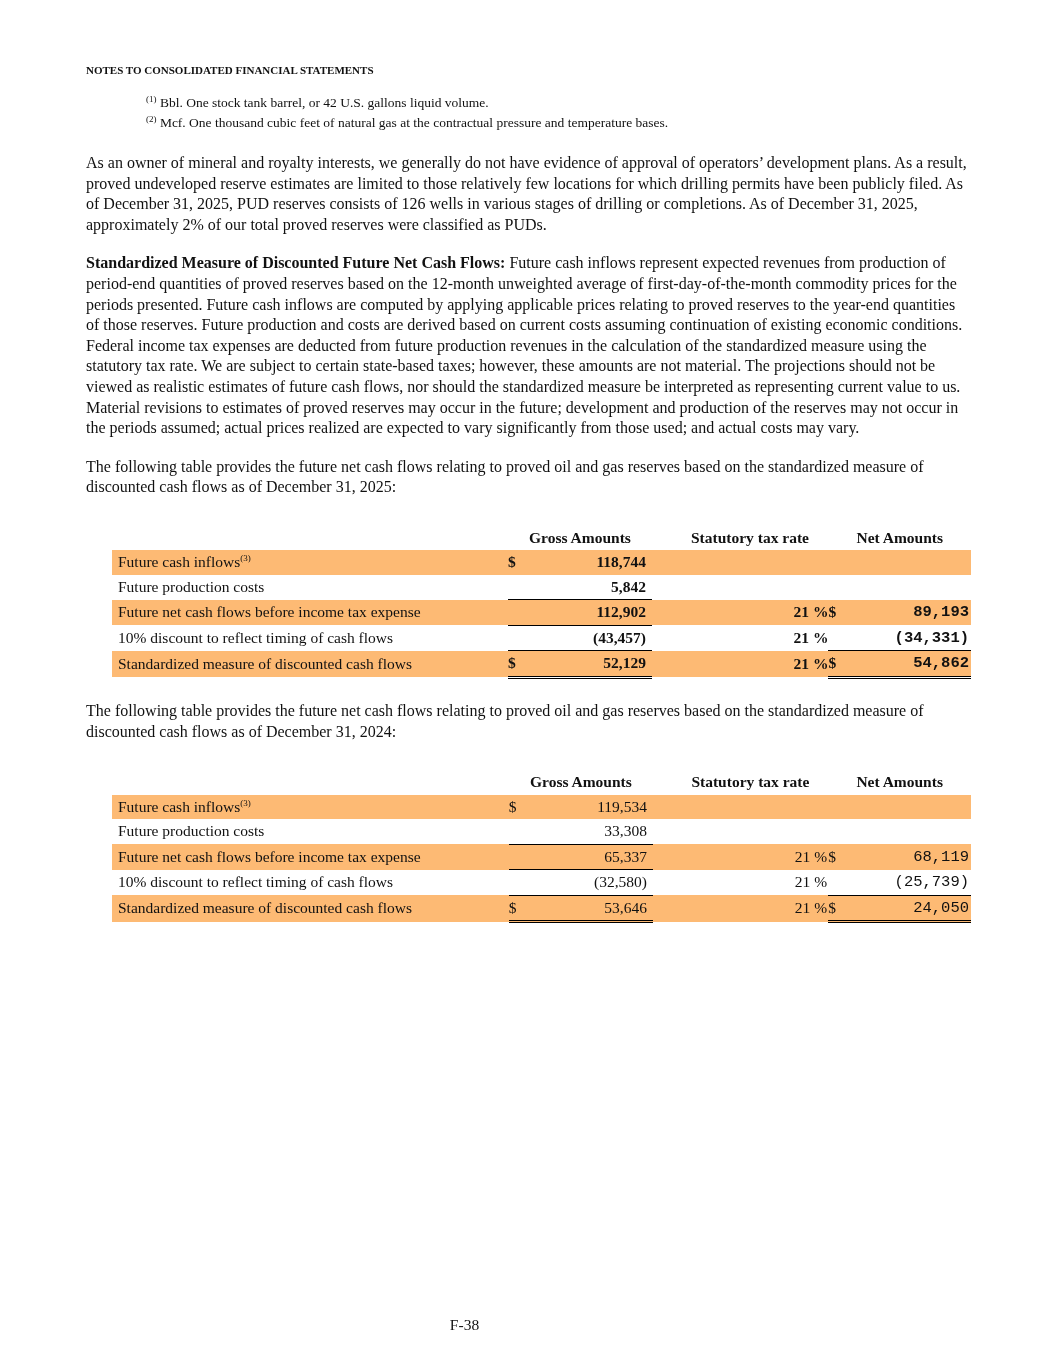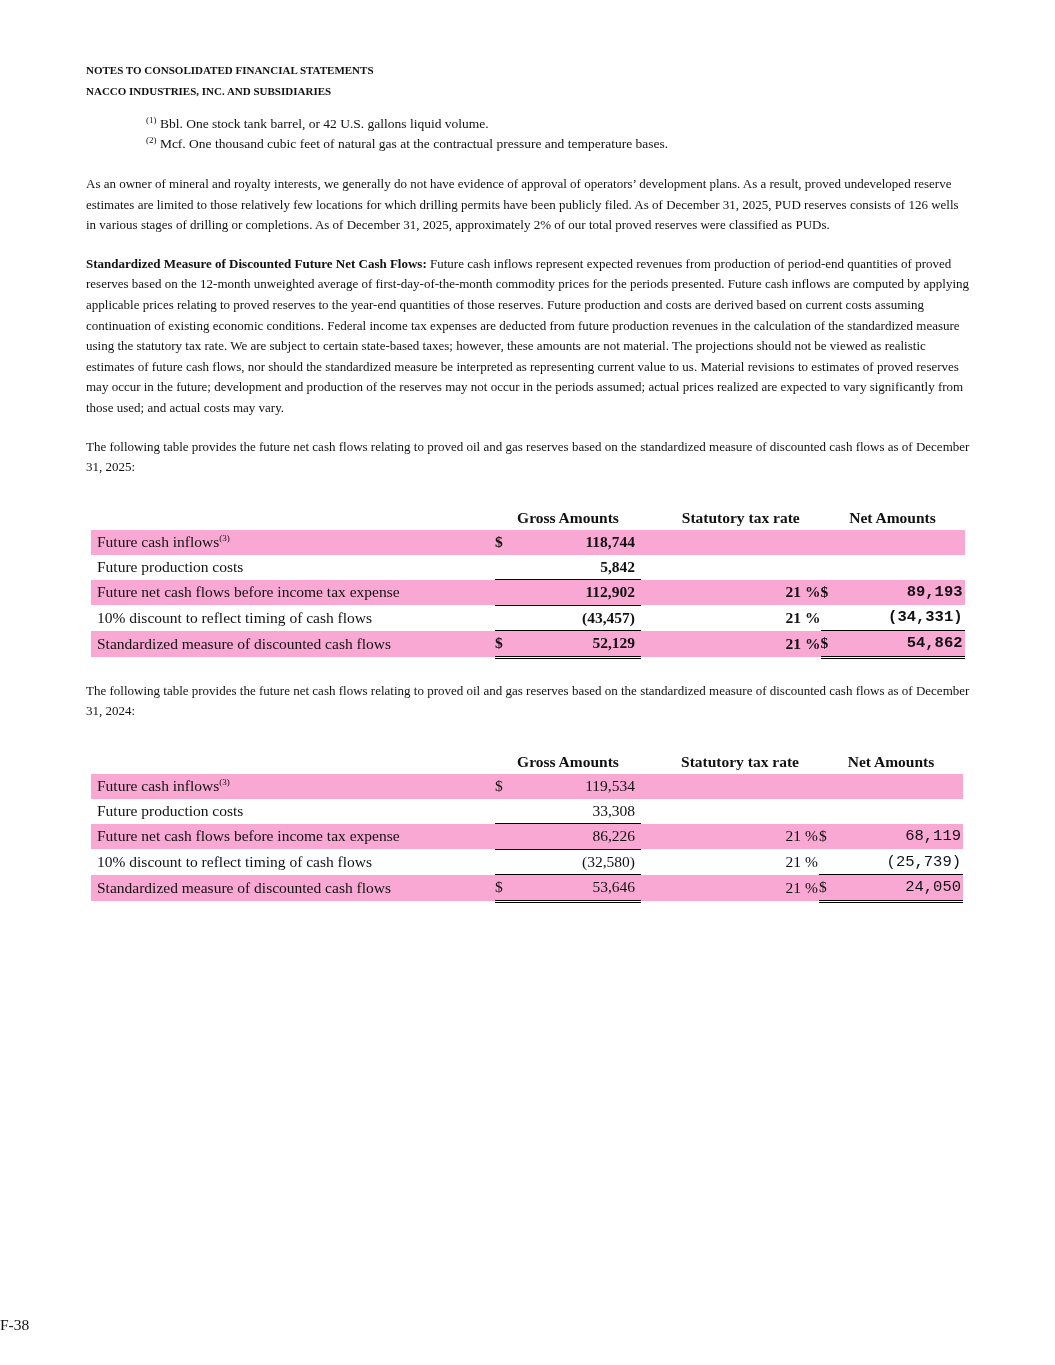--- a/index.html
+++ b/index.html
@@ -3,44 +3,43 @@
 <meta charset="utf-8">
 <style>
   html,body{margin:0;padding:0;background:#fff;}
   body{width:1055px;height:1365px;position:relative;font-family:"Liberation Serif",serif;color:#111;}
   .page{position:absolute;left:86px;top:60px;width:885px;}
   .hdr{font-weight:bold;font-size:11px;line-height:21px;}
   .hdr-sub{font-style:italic;font-size:15.5px;line-height:21px;}
   .notes{margin-top:12px;font-size:13.5px;line-height:20px;}
   .note{text-indent:60px;}
   sup{font-size:9px;vertical-align:super;line-height:0;}
-  p.body{font-size:13px;line-height:20.6px;margin:18px 0 0 0;}
-  table{border-collapse:collapse;margin-left:5px;font-size:15.5px;}
+  p.body{font-size:16px;line-height:20.6px;margin:18px 0 0 0;}
+  table{border-collapse:collapse;margin-left:26px;font-size:15.5px;}
   td,th{padding:0;height:24.5px;line-height:24.5px;}
   th{font-weight:bold;text-align:center;}
-  tr.shade td{background:#f9a8d4;}
+  tr.shade td{background:#fdba74;}
   .lbl{width:398px;padding-left:6px;}
   .cur{width:18px;text-align:left;}
   .amt{width:122px;text-align:right;padding-right:6px;}
   .gap{width:20px;}
   .rate{width:140px;text-align:right;}
   .pct{width:14px;text-align:left;padding-left:4px;}
   .ncur{width:16px;}
   .namt{width:126px;text-align:right;padding-right:2px;font-family:Liberation Mono, monospace;}
   .bold td{font-weight:bold;}
   .ul{border-bottom:1.5px solid #000;}
   .dul{border-bottom:3.5px double #000;}
-  .footer{position:absolute;top:1316px;left:0;width:929px;text-align:left;font-size:15.5px;}
+  .footer{position:absolute;top:1316px;left:0;width:929px;text-align:center;font-size:15.5px;}
 </style>
 </head>
 <body>
 
 <div class="page">
   <div class="hdr">NOTES TO CONSOLIDATED FINANCIAL STATEMENTS</div>
-  <div class="hdr">NACCO INDUSTRIES, INC. AND SUBSIDIARIES</div>
 
   <div class="notes">
     <div class="note"><sup>(1)</sup><span> Bbl. One stock tank barrel, or 42 U.S. gallons liquid volume.</span></div>
     <div class="note"><sup>(2)</sup><span> Mcf. One thousand cubic feet of natural gas at the contractual pressure and temperature bases.</span></div>
   </div>
 
   <p class="body" style="margin-top:20px">As an owner of mineral and royalty interests, we generally do not have evidence of approval of operators’ development plans. As a result, proved undeveloped reserve estimates are limited to those relatively few locations for which drilling permits have been publicly filed. As of December 31, 2025, PUD reserves consists of 126 wells in various stages of drilling or completions. As of December 31, 2025, approximately 2% of our total proved reserves were classified as PUDs.</p>
   <p class="body"><b>Standardized Measure of Discounted Future Net Cash Flows:</b><span> Future cash inflows represent expected revenues from production of period-end quantities of proved reserves based on the 12-month unweighted average of first-day-of-the-month commodity prices for the periods presented. Future cash inflows are computed by applying applicable prices relating to proved reserves to the year-end quantities of those reserves. Future production and costs are derived based on current costs assuming continuation of existing economic conditions. Federal income tax expenses are deducted from future production revenues in the calculation of the standardized measure using the statutory tax rate. We are subject to certain state-based taxes; however, these amounts are not material. The projections should not be viewed as realistic estimates of future cash flows, nor should the standardized measure be interpreted as representing current value to us. Material revisions to estimates of proved reserves may occur in the future; development and production of the reserves may not occur in the periods assumed; actual prices realized are expected to vary significantly from those used; and actual costs may vary.</span></p>
   <p class="body">The following table provides the future net cash flows relating to proved oil and gas reserves based on the standardized measure of discounted cash flows as of December 31, 2025:</p>
 
@@ -133,21 +132,21 @@
           <td class="amt ul">33,308</td>
           <td class="gap"></td>
       <td class="rate"></td>
           <td class="pct"></td>
           <td class="ncur"></td>
           <td class="namt"></td>
     </tr>
     <tr class="shade">
       <td class="lbl">Future net cash flows before income tax expense</td>
       <td class="cur ul"></td>
-          <td class="amt ul">86,226</td>
+          <td class="amt ul">65,337</td>
           <td class="gap"></td>
       <td class="rate">21</td>
           <td class="pct">%</td>
       <td class="ncur">$</td>
           <td class="namt">68,119</td>
     </tr>
     <tr>
       <td class="lbl">10% discount to reflect timing of cash flows</td>
       <td class="cur ul"></td>
           <td class="amt ul">(32,580)</td>

